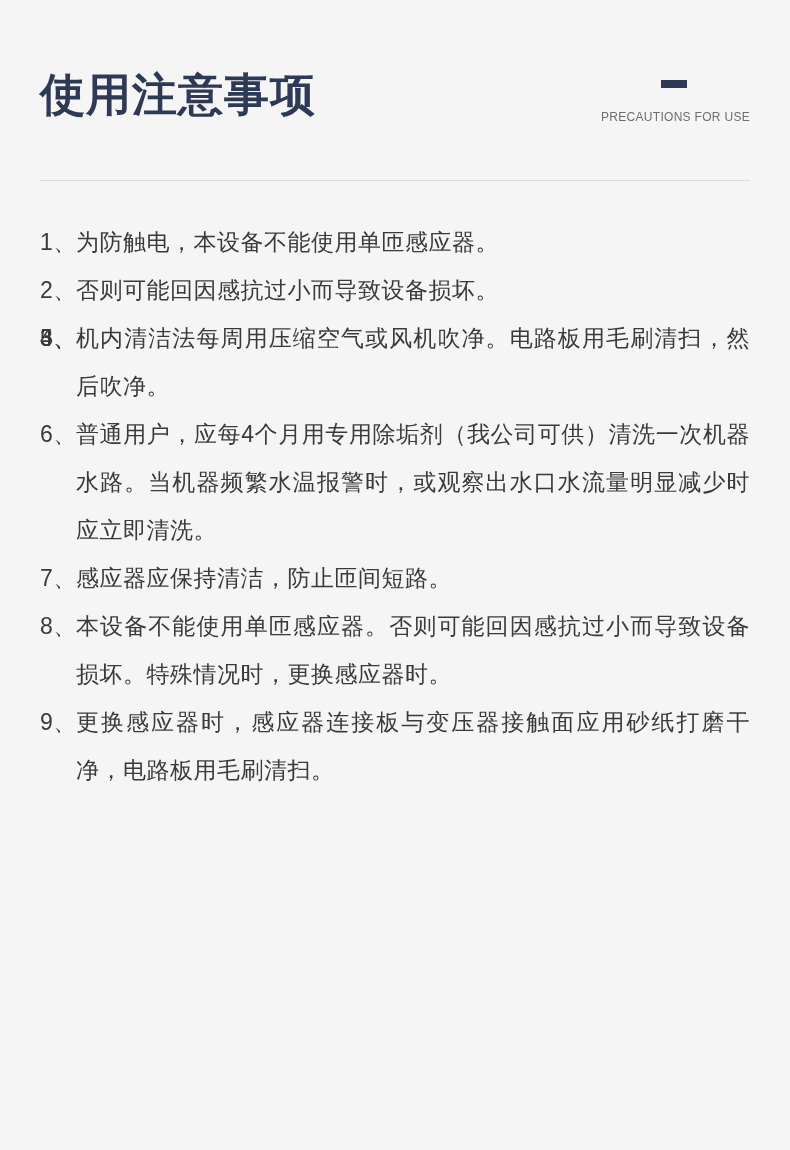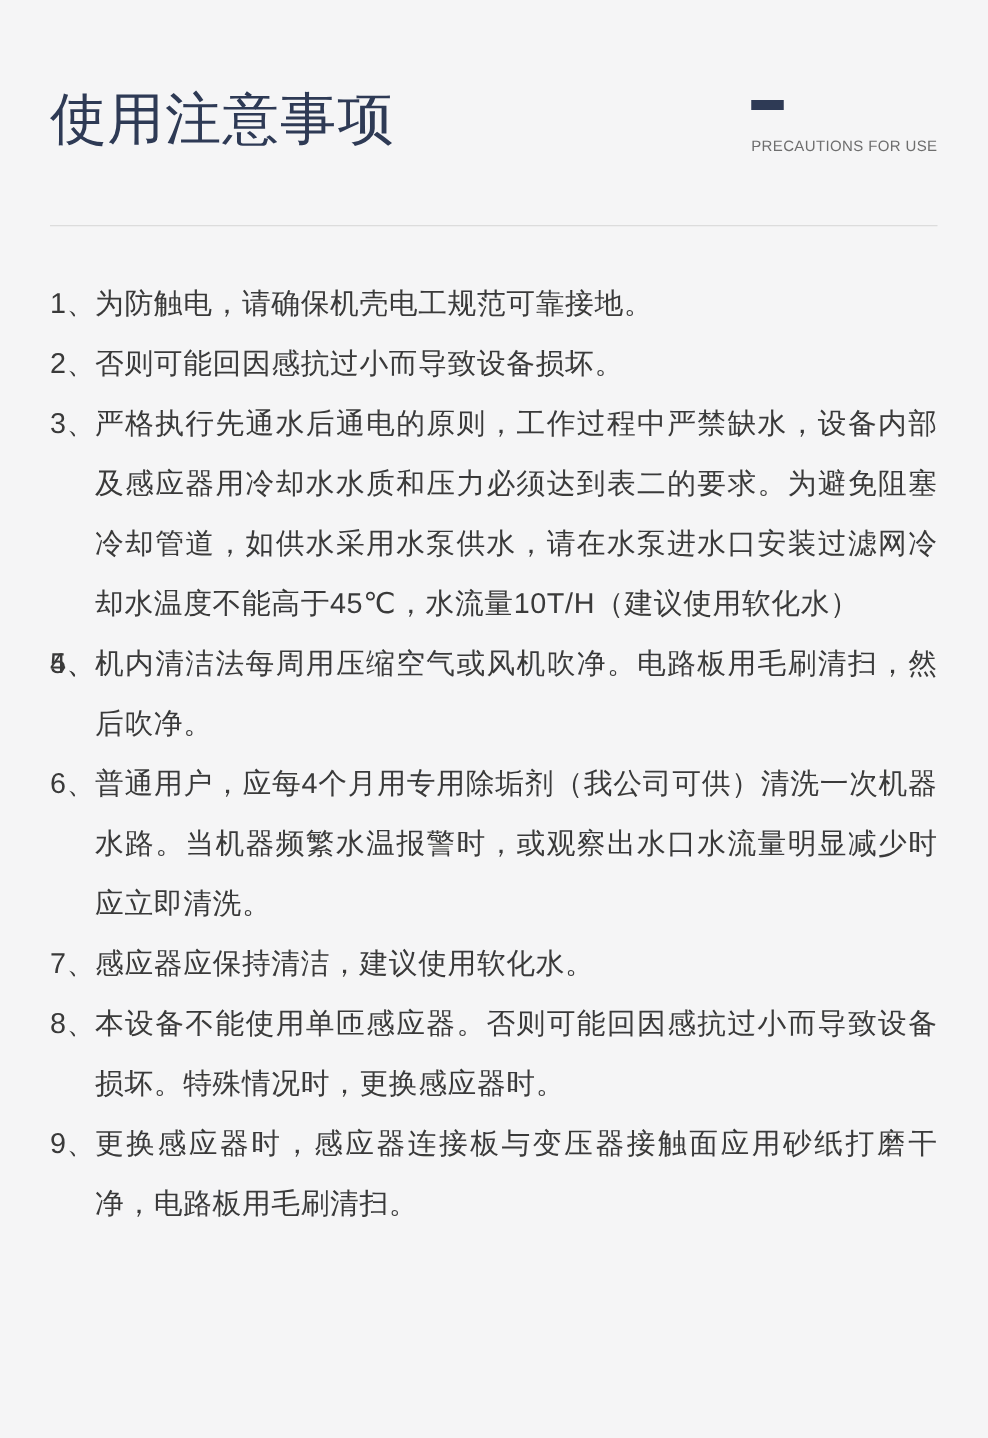--- a/index.html
+++ b/index.html
@@ -22,28 +22,28 @@
   .header {
     display: flex;
     justify-content: space-between;
     align-items: flex-start;
     padding: 66px 40px 0 40px;
   }
   .page-title {
     margin: 0;
     font-size: 45px;
     line-height: 58px;
-    font-weight: 400;
+    font-weight: 700;
     color: #2e3a55;
     letter-spacing: 1px;
   }
   .header-right {
     display: flex;
     flex-direction: column;
-    align-items: flex-start;
+    align-items: center;
     padding-top: 14px;
   }
   .dash {
     width: 26px;
     height: 8px;
     background: #2e3a55;
     margin-right: 2px;
   }
   .subtitle {
     margin-top: 22px;
@@ -91,50 +91,49 @@
       <span class="subtitle">PRECAUTIONS FOR USE</span>
     </div>
   </div>
 
   <hr class="divider">
 
   <ol class="precautions-list">
 
       <li>
         <span class="item-num">1、</span>
-        <span class="item-text">为防触电，请确保机壳电工规范可靠接地。</span>
+        <span class="item-text">为防触电，本设备不能使用单匝感应器。</span>
       </li>
 
       <li>
         <span class="item-num">2、</span>
         <span class="item-text">否则可能回因感抗过小而导致设备损坏。</span>
       </li>
 
       <li>
         <span class="item-num">3、</span>
-        <span class="item-text">严格执行先通水后通电的原则，工作过程中严禁缺水，设备内部及感应器用冷却水水质和压力必须达到表二的要求。为避免阻塞冷却管道，如供水采用水泵供水，请在水泵进水口安装过滤网冷却水温度不能高于45℃，水流量10T/H（建议使用软化水）</span>
       </li>
 
       <li>
         <span class="item-num">4、</span>
       </li>
 
       <li>
         <span class="item-num">5、</span>
         <span class="item-text">机内清洁法每周用压缩空气或风机吹净。电路板用毛刷清扫，然后吹净。</span>
       </li>
 
       <li>
         <span class="item-num">6、</span>
         <span class="item-text">普通用户，应每4个月用专用除垢剂（我公司可供）清洗一次机器水路。当机器频繁水温报警时，或观察出水口水流量明显减少时应立即清洗。</span>
       </li>
 
       <li>
         <span class="item-num">7、</span>
-        <span class="item-text">感应器应保持清洁，建议使用软化水。</span>
+        <span class="item-text">感应器应保持清洁，防止匝间短路。</span>
       </li>
 
       <li>
         <span class="item-num">8、</span>
         <span class="item-text">本设备不能使用单匝感应器。否则可能回因感抗过小而导致设备损坏。特殊情况时，更换感应器时。</span>
       </li>
 
       <li>
         <span class="item-num">9、</span>
         <span class="item-text">更换感应器时，感应器连接板与变压器接触面应用砂纸打磨干净，电路板用毛刷清扫。</span>

